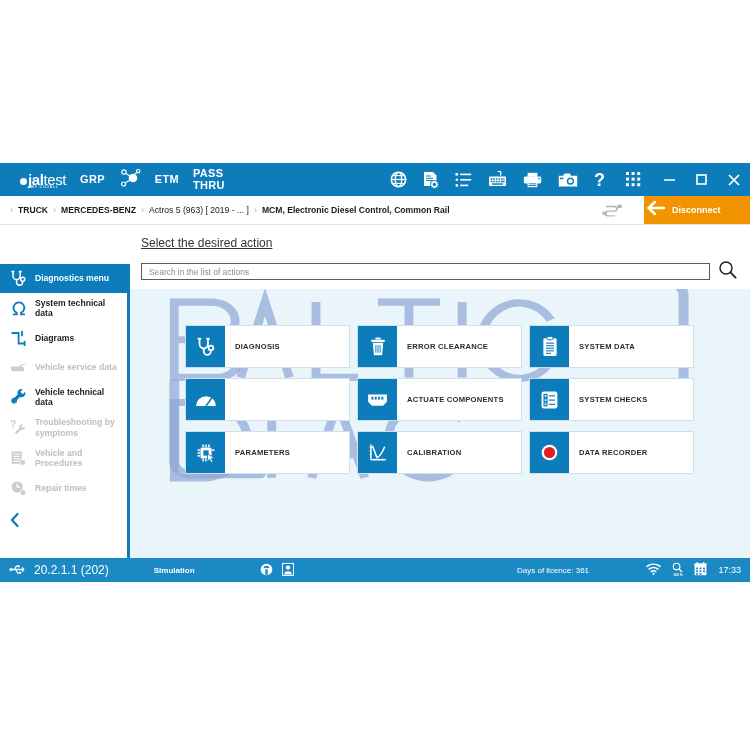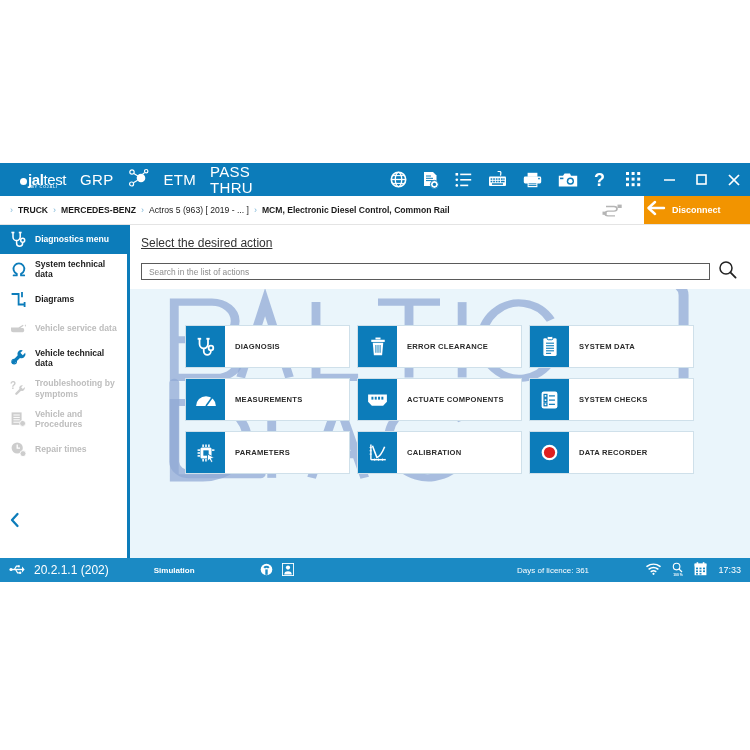--- a/index.html
+++ b/index.html
@@ -41,21 +41,21 @@
     line-height: 1;
     position: relative;
   }
   .logo-text .b { font-weight: bold; }
   .logo-sub {
     position: absolute; left: 3px; top: 13px;
     font-size: 4px; letter-spacing: 0.6px; color: #cfe6f5;
     font-weight: bold;
   }
   .tb-item {
-    color: #ffffff; font-weight: normal; font-size: 15px;
+    color: #ffffff; font-weight: bold; font-size: 11px;
     letter-spacing: 0.3px;
     margin-left: 14px;
     line-height: 1.05;
     white-space: pre-line;
   }
   .tb-grp-icon { margin-left: 14px; }
   .tb-icons {
     position: absolute; left: 390px; top: 0;
     height: 100%; display: flex; align-items: center; gap: 16px;
   }
@@ -103,20 +103,21 @@
   
   .body-row { display: flex; height: 333px; }
 
   
   .sidebar {
     width: 130px; flex: 0 0 130px;
     background: #ffffff;
     border-right: 3px solid #0c7cba;
     position: relative;
     padding-top: 0;
+    margin-top: 39px;
   }
   .side-item {
     display: flex; align-items: center; gap: 7px;
     padding: 5px 6px 5px 9px;
     min-height: 29px;
   }
   .side-item.active { background: #0c7cba; }
   .side-item.active .side-label { color: #ffffff; }
   .side-label {
     font-size: 8.6px; font-weight: bold; color: #1d1d1d; line-height: 1.2;
@@ -567,21 +568,20 @@
             <div class="action-label">SYSTEM DATA</div>
           </div>
 
           <div class="action-btn">
             <div class="action-ico">
               <svg width="22" height="16" viewBox="0 0 20 13">
                 <path d="M1,12 a9,9 0 0 1 18,0 z" fill="#fff"></path>
                 <line x1="10" y1="12" x2="15.4" y2="4.4" stroke="#0c7cba" stroke-width="1.4"></line>
               </svg>
             </div>
-            <div class="action-label">MEASUREMENTS</div>
           </div>
 
           <div class="action-btn">
             <div class="action-ico">
               <svg width="21" height="17" viewBox="0 0 19 15">
                 <path d="M1,3 h17 v6.5 l-3.4,3.6 h-10.2 L1,9.5 z" fill="#fff"></path>
                 <g fill="#0c7cba">
                   <rect x="4" y="5" width="1.8" height="2.6"></rect>
                   <rect x="7" y="5" width="1.8" height="2.6"></rect>
                   <rect x="10" y="5" width="1.8" height="2.6"></rect>

